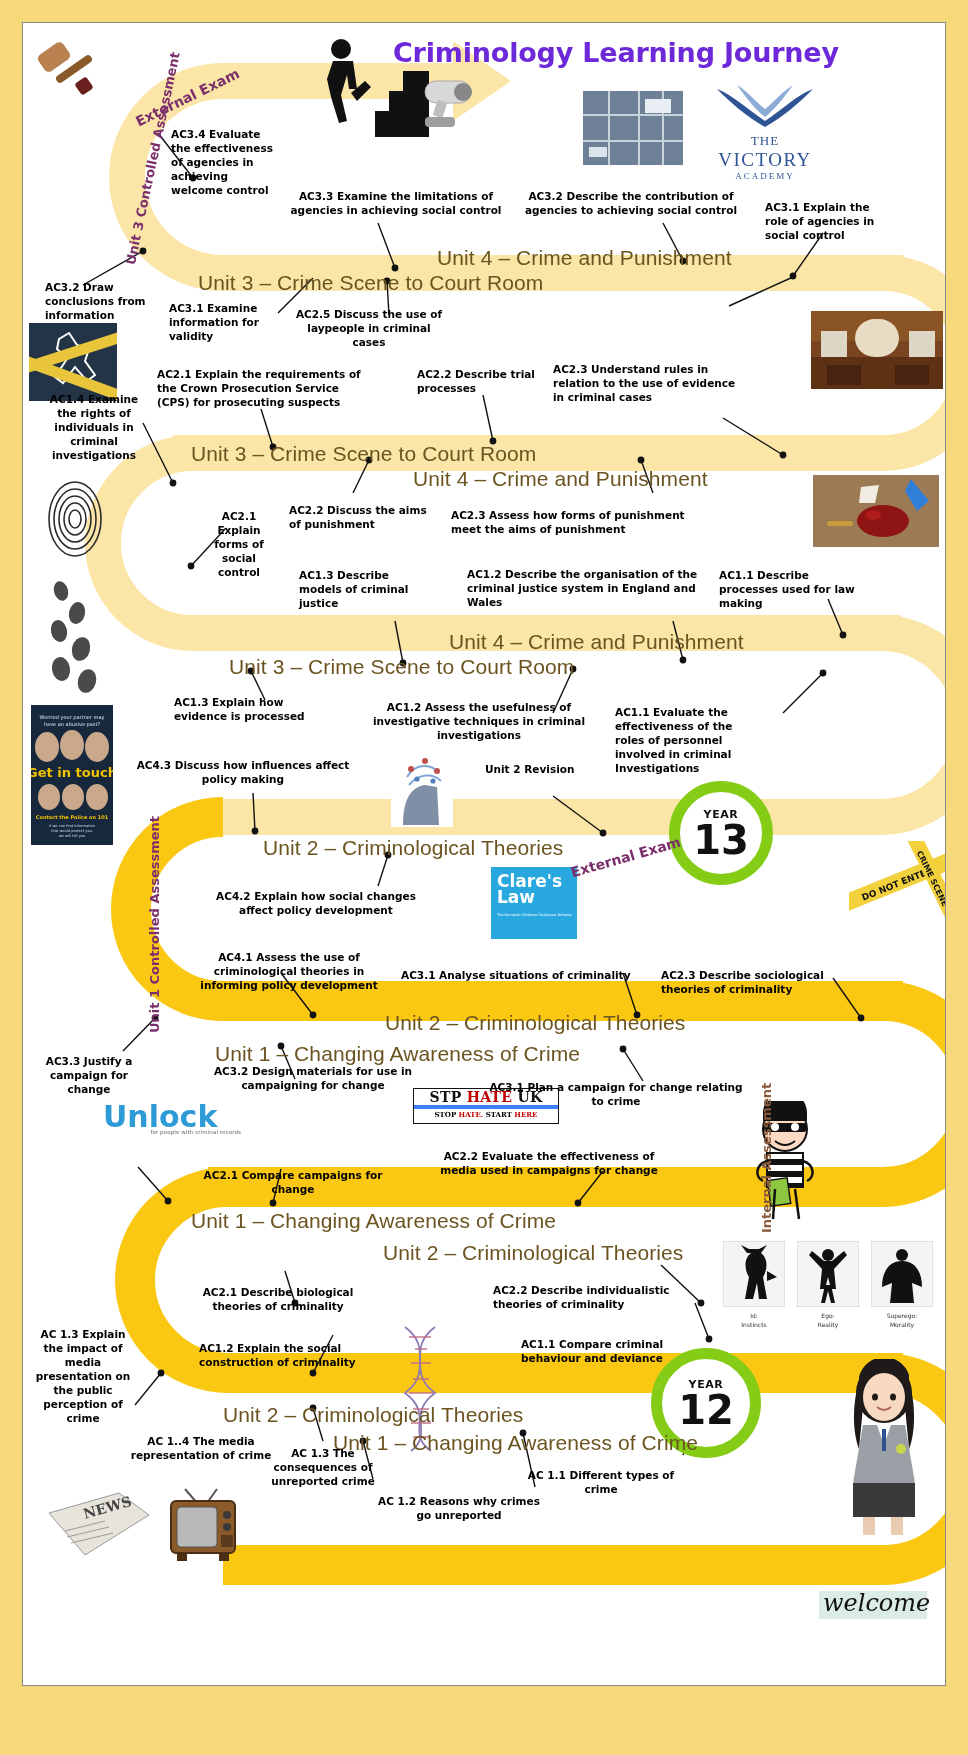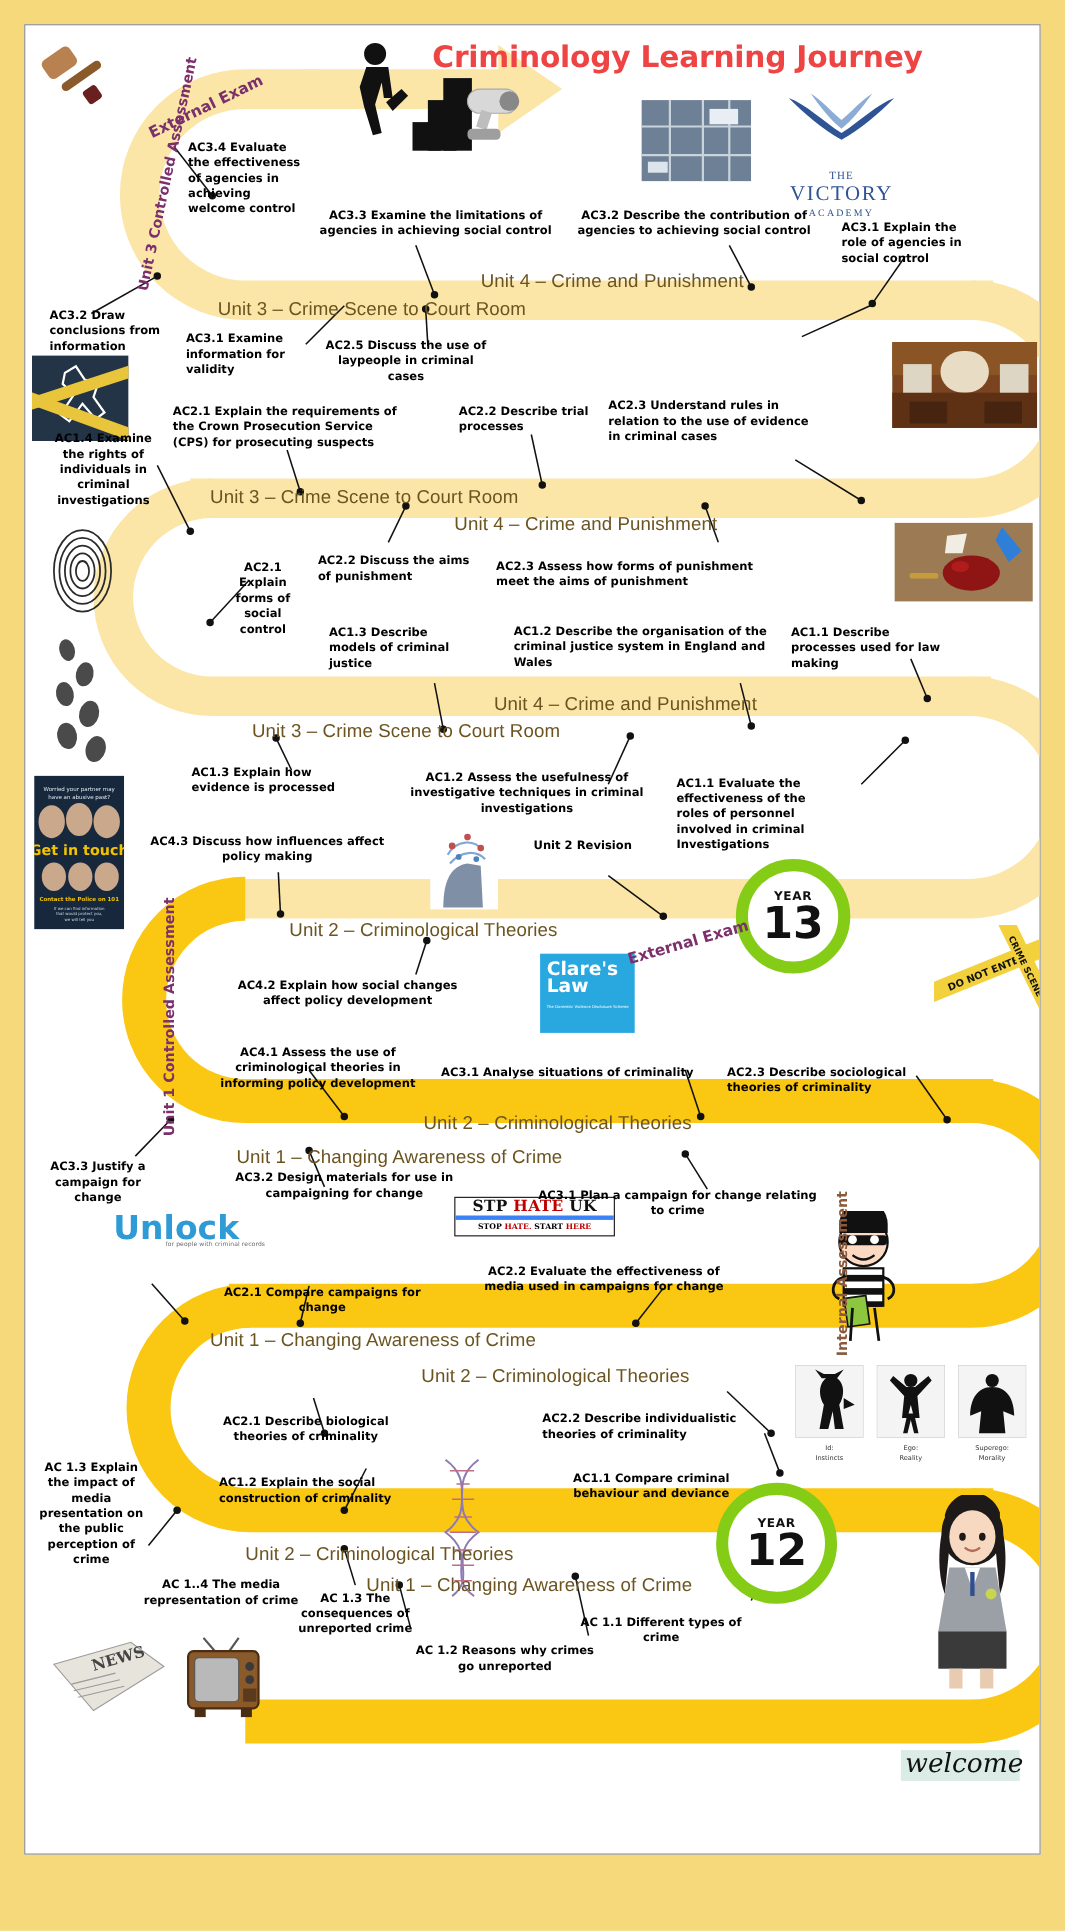--- a/index.html
+++ b/index.html
@@ -26,29 +26,29 @@
   #pathLayer { position: absolute; left: 0; top: 0; width: 924px; height: 1664px; }
   #linkLayer { position: absolute; left: 0; top: 0; width: 924px; height: 1664px; pointer-events: none; }
 
   .abs { position: absolute; }
 
   
   .title {
     font-family: "DejaVu Sans", sans-serif;
     font-weight: bold;
     font-size: 27px;
-    color: #ef4444;
+    color: #6d28d9;
     letter-spacing: -0.2px;
     white-space: nowrap;
   }
 
   
   .unit-label {
     font-family: "Liberation Sans", sans-serif;
-    font-size: 17px;
+    font-size: 21px;
     color: #6b5420;
     white-space: nowrap;
     letter-spacing: .1px;
   }
 
   
   .ac {
     font-family: "DejaVu Sans", sans-serif;
     font-weight: bold;
     font-size: 10.5px;
@@ -98,21 +98,21 @@
   }
   .quote b { font-weight: bold; }
 
   
   .img { position: absolute; overflow: hidden; }
 
   .cap { font-family:"DejaVu Sans",sans-serif; font-size:6px; color:#333; text-align:center; line-height:1.5; }
 
   
   .va { text-align:center; font-family:"Liberation Serif", serif; color:#2F5496; }
-  .va .the { font-size:10px; letter-spacing:1px;margin-top:21px; }
+  .va .the { font-size:13px; letter-spacing:1px; }
   .va .vic { font-size:19px; letter-spacing:1.5px; }
   .va .aca { font-size:9px; letter-spacing:2px; }
 
   .clares {
     background:#29A8E0; color:#fff;
     font-family:"DejaVu Sans",sans-serif; font-weight:bold;
     padding:6px 5px 4px 6px; line-height:.95;
   }
   .clares .l1 { font-size:17px; }
   .clares .l2 { font-size:17px; }

